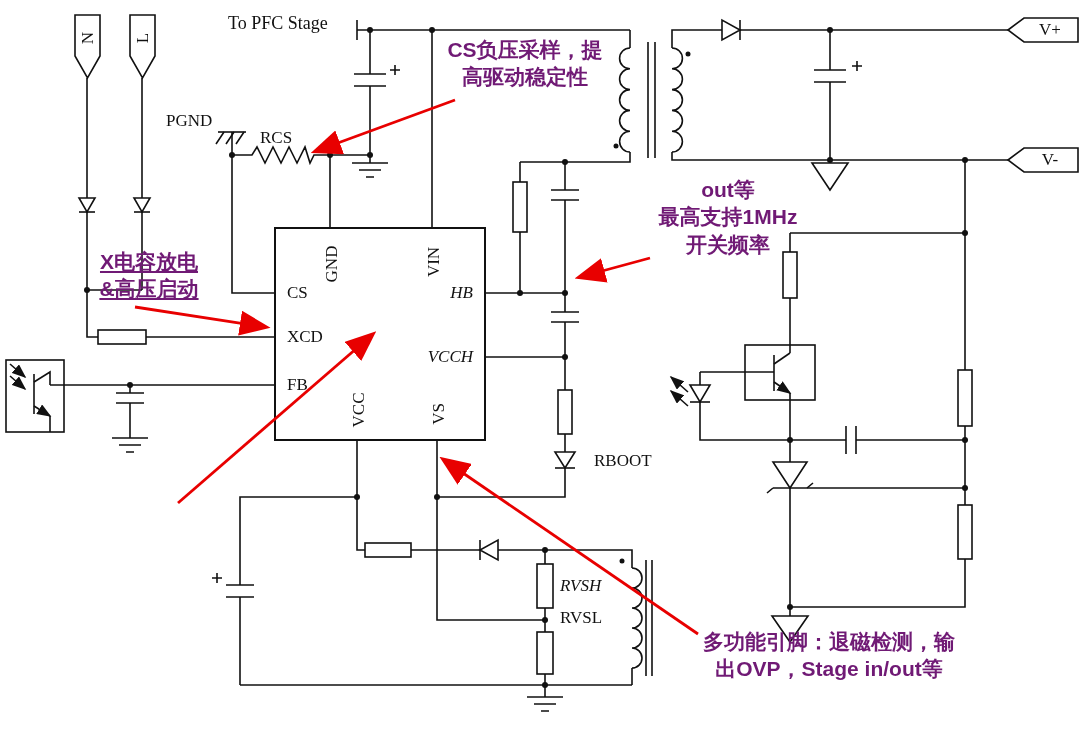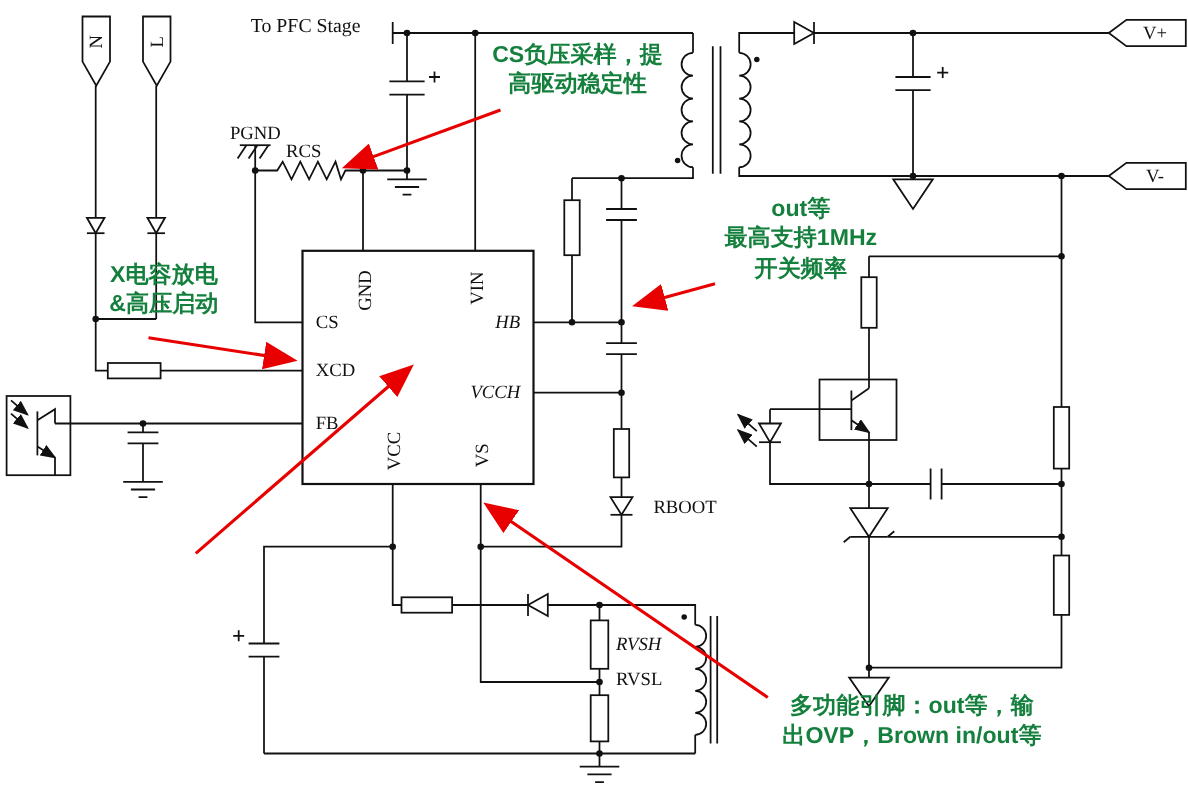--- a/index.html
+++ b/index.html
@@ -4,21 +4,21 @@
 <style>
   html,body{margin:0;padding:0;background:#fff;}
   .stage{position:relative;width:1080px;height:734px;background:#fff;overflow:hidden;
          font-family:"Liberation Serif",serif;}
   .stage svg.circuit{position:absolute;left:0;top:0;}
   .lbl{position:absolute;color:#111;font-size:17px;white-space:nowrap;}
   .vmid{transform:translateY(-50%);}
   .rot{transform:translate(-50%,-50%) rotate(-90deg);transform-origin:center;}
   .rt{text-align:right;font-style:italic;}
   .ctrbox{text-align:center;}
-  .ann{position:absolute;color:#15803d;font-family:"Liberation Sans",sans-serif;
+  .ann{position:absolute;color:#701a75;font-family:"Liberation Sans",sans-serif;
        font-weight:bold;font-size:21px;line-height:1.3;text-align:center;}
   .ann span{display:block;white-space:nowrap;}
 </style>
 </head>
 <body>
 
 <div class="stage">
 
 <svg class="circuit" width="1080" height="734" viewBox="0 0 1080 734">
   <defs>
@@ -272,21 +272,21 @@
   <g stroke="#e80000" stroke-width="2.8" fill="none">
     <path d="M455,100 L316,151" marker-end="url(#ra)"></path>
     <path d="M650,258 L580,277" marker-end="url(#ra)"></path>
     <path d="M135,307 L265,327" marker-end="url(#ra)"></path>
     <path d="M178,503 L372,335" marker-end="url(#ra)"></path>
     <path d="M698,634 L444,460" marker-end="url(#ra)"></path>
   </g>
 </svg>
 
 <div class="lbl" style="left:228px;top:13px;font-size:18px;">To PFC Stage</div>
-<div class="lbl" style="left:166px;top:111px;margin-left:43px;">PGND</div>
+<div class="lbl" style="left:166px;top:111px;">PGND</div>
 <div class="lbl" style="left:260px;top:128px;">RCS</div>
 <div class="lbl" style="left:594px;top:451px;">RBOOT</div>
 <div class="lbl" style="left:560px;top:576px;font-style:italic;">RVSH</div>
 <div class="lbl" style="left:560px;top:608px;">RVSL</div>
 
 <div class="lbl rot" style="left:88px;top:38px;">N</div>
 <div class="lbl rot" style="left:143px;top:38px;">L</div>
 
 <div class="lbl vmid ctrbox" style="left:1022px;top:30px;width:56px;">V+</div>
 <div class="lbl vmid ctrbox" style="left:1022px;top:160px;width:56px;">V-</div>
@@ -305,24 +305,24 @@
   <span>CS负压采样，提</span>
   <span>高驱动稳定性</span>
 </div>
 
 <div class="ann" style="left:638px;top:176px;width:180px;">
   <span>out等</span>
   <span>最高支持1MHz</span>
   <span>开关频率</span>
 </div>
 
-<div class="ann" style="left:78px;top:236px;width:142px;">
+<div class="ann" style="left:78px;top:248px;width:142px;text-decoration:underline;">
   <span>X电容放电</span>
   <span>&amp;高压启动</span>
 </div>
 
 
 <div class="ann" style="left:664px;top:628px;width:330px;">
-  <span>多功能引脚：out等，输</span>
-  <span>出OVP，Brown in/out等</span>
+  <span>多功能引脚：退磁检测，输</span>
+  <span>出OVP，Stage in/out等</span>
 </div>
 
 </div>
 
 </body></html>

